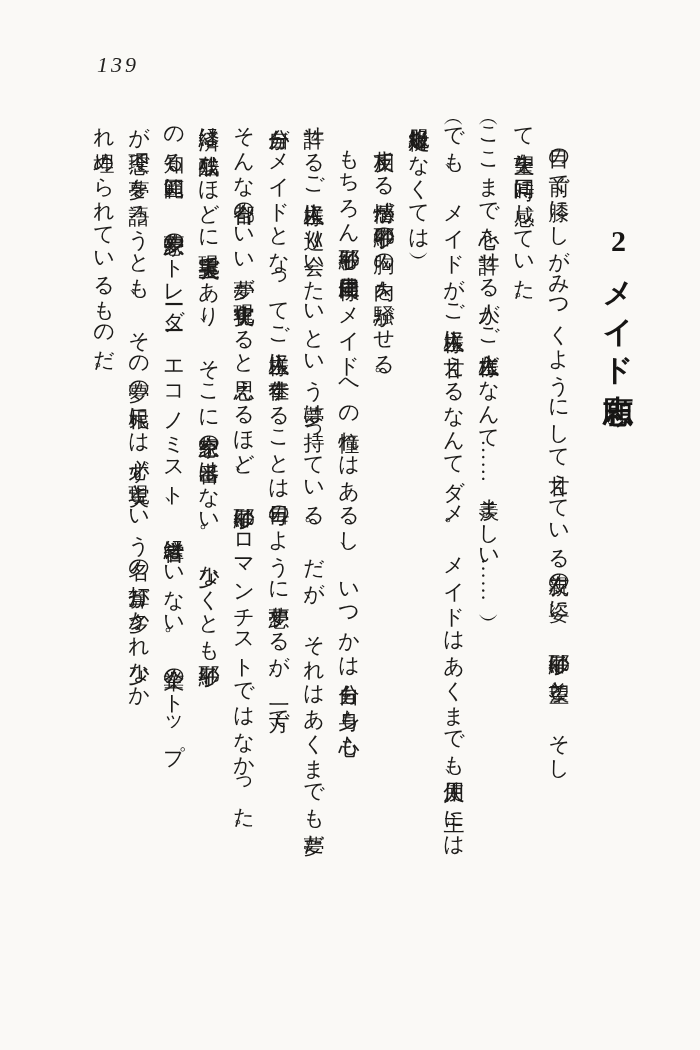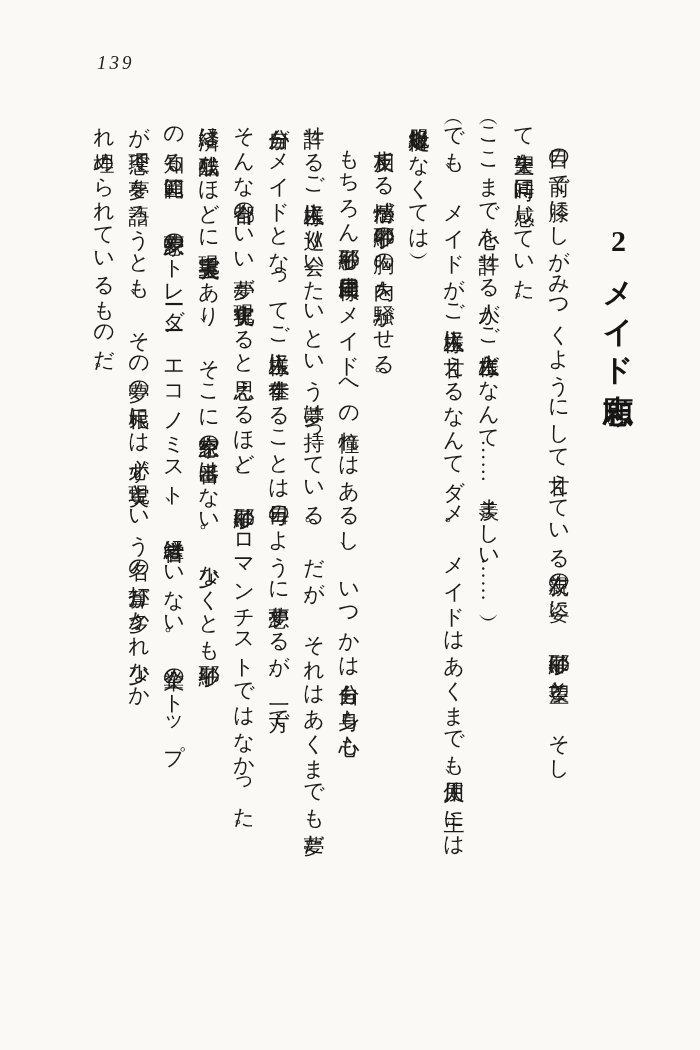--- a/index.html
+++ b/index.html
@@ -10,21 +10,21 @@
     color: #1c1b19;
     position: relative;
     overflow: hidden;
   }
   .page {
     position: absolute; inset: 0;
   }
   .page-number {
     position: absolute;
     top: 52px; left: 97px;
-    font-size: 19px;
+    font-size: 22px;
     font-style: italic;
     letter-spacing: 3px;
     color: #22211f;
   }
   .text-block {
     position: absolute;
     top: 112px; right: 50px;
     height: 905px;
     writing-mode: vertical-rl;
     text-orientation: mixed;

